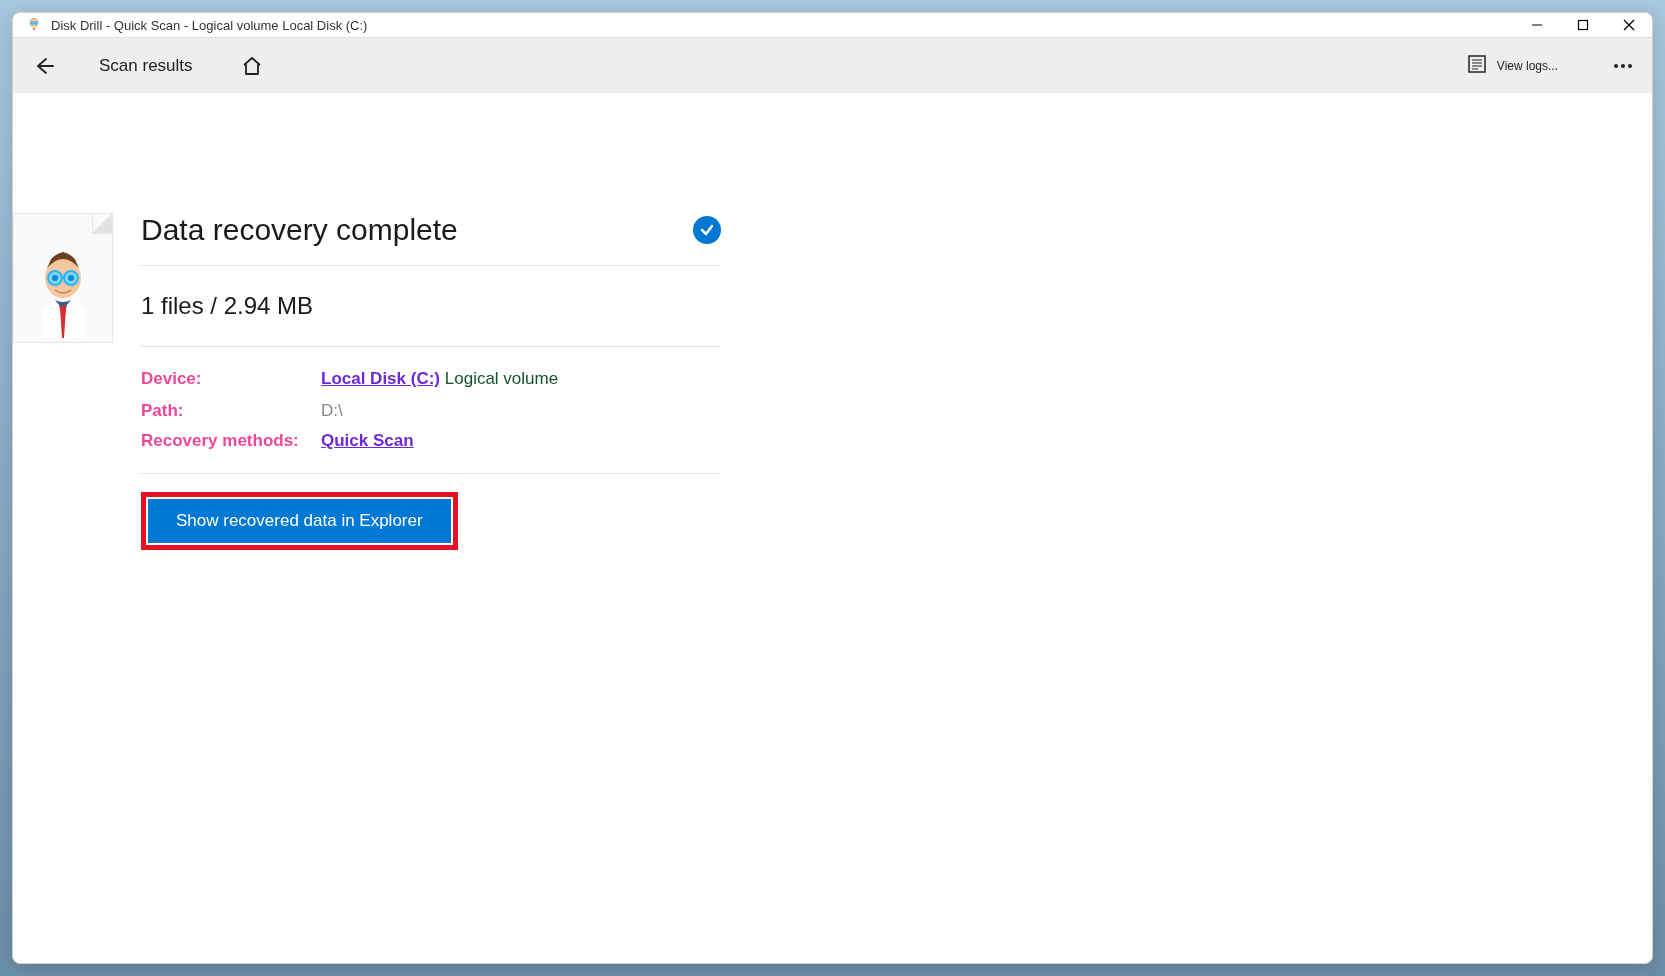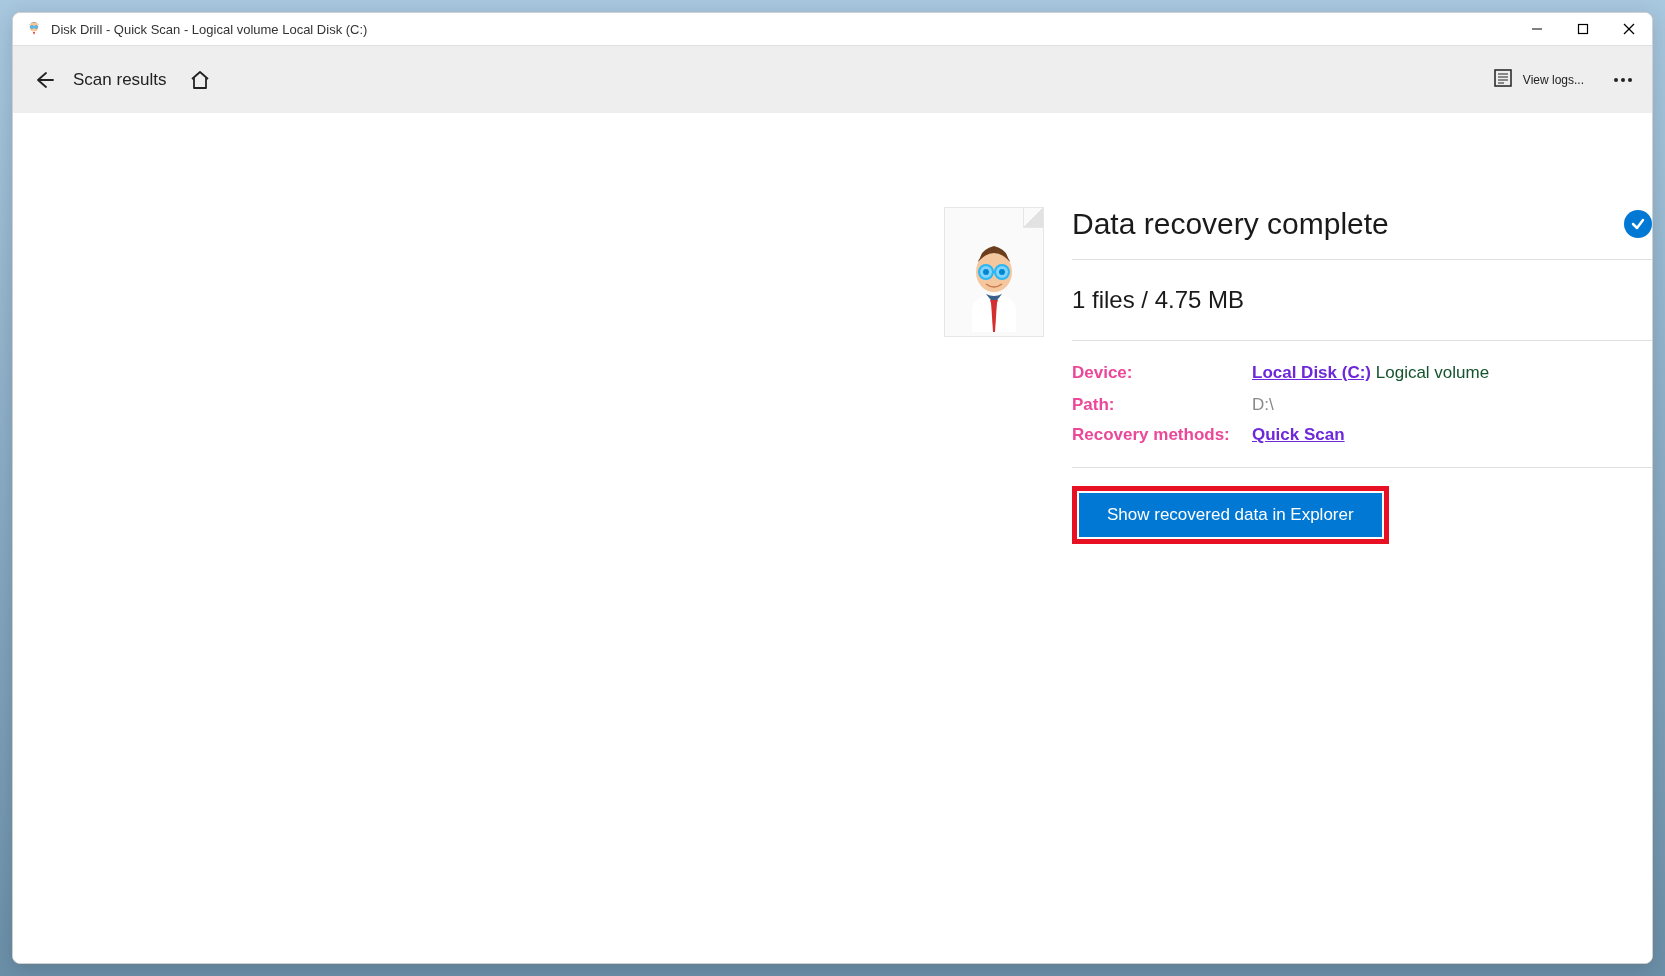--- a/index.html
+++ b/index.html
@@ -20,21 +20,21 @@
       width: 100%;
       height: 100%;
       border-radius: 8px;
       box-shadow: 0 4px 20px rgba(0,0,0,0.15);
       overflow: hidden;
       display: flex;
       flex-direction: column;
       border: 1px solid #d0d0d0;
     }
     .titlebar {
-      height: 32px;
+      height: 24px;
       display: flex;
       align-items: center;
       padding: 0 0 0 12px;
       background: #ffffff;
     }
     .titlebar-icon {
       width: 18px;
       height: 18px;
       margin-right: 8px;
       display: flex;
@@ -52,26 +52,27 @@
     }
     .window-control {
       width: 46px;
       height: 100%;
       display: flex;
       align-items: center;
       justify-content: center;
       cursor: pointer;
     }
     .toolbar {
-      height: 68px;
+      height: 56px;
       background: #eeeeee;
       display: flex;
       align-items: center;
       padding: 0 18px;
       border-top: 1px solid #e0e0e0;
+      gap: 26px;
     }
     .back-btn {
       width: 24px;
       height: 24px;
       display: flex;
       align-items: center;
       justify-content: center;
       cursor: pointer;
       margin-right: 18px;
     }
@@ -105,22 +106,22 @@
     .more-btn {
       margin-left: 18px;
       cursor: pointer;
       display: flex;
       align-items: center;
     }
     .content {
       flex: 1;
       background: #ffffff;
       display: flex;
-      justify-content: flex-end;
-      padding-top: 94px;
+      justify-content: flex-start;
+      padding-top: 120px;
     }
     .result-panel {
       display: flex;
       gap: 28px;
     }
     .doc-icon-box {
       width: 100px;
       height: 130px;
       background: #fafafa;
       border: 1px solid #e6e6e6;
@@ -309,21 +310,21 @@
       </div>
       <div class="details">
         <div class="header-row">
           <div class="main-title">Data recovery complete</div>
           <div class="check-icon">
             <svg width="16" height="16" viewBox="0 0 16 16">
                 <path d="M 3 8 L 7 12 L 13 4" stroke="#fff" stroke-width="2.5" fill="none" stroke-linecap="round" stroke-linejoin="round"></path>
               </svg>
           </div>
         </div>
-        <div class="stats">1 files / 4.75 MB</div>
+        <div class="stats">1 files / 2.94 MB</div>
         <div class="info-section">
           <div class="info-row">
             <div class="info-label">Device:</div>
             <div>
               <span class="info-value">Local Disk (C:)</span>
               <span class="info-value-secondary">Logical volume</span>
             </div>
           </div>
           <div class="info-row" style="margin-top:12px">
             <div class="info-label">Path:</div>

